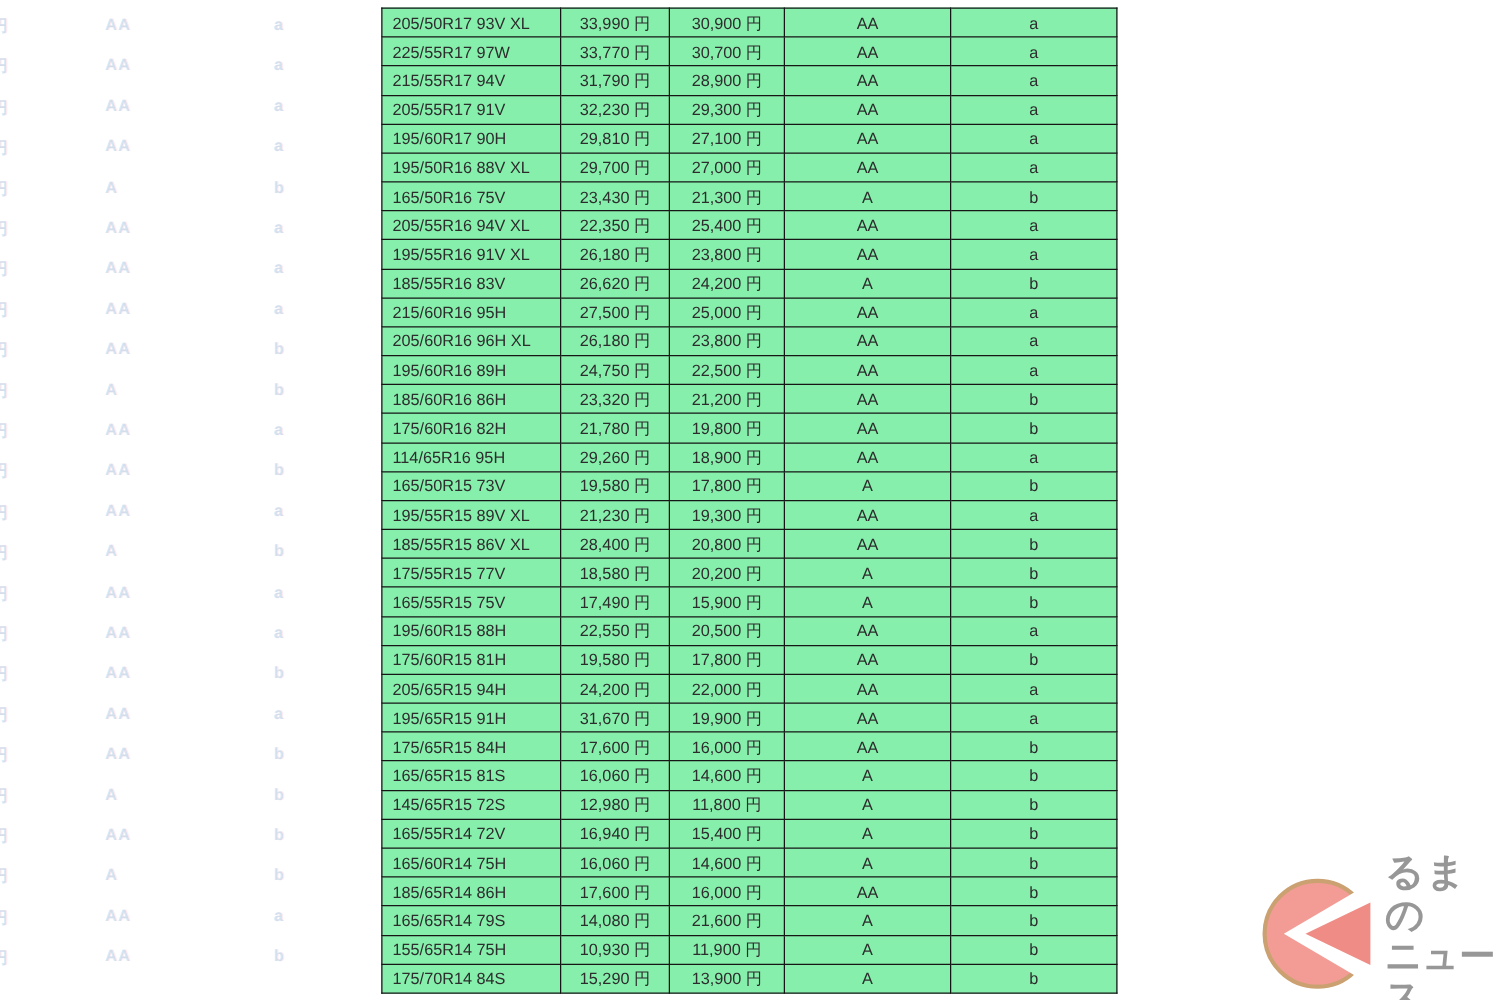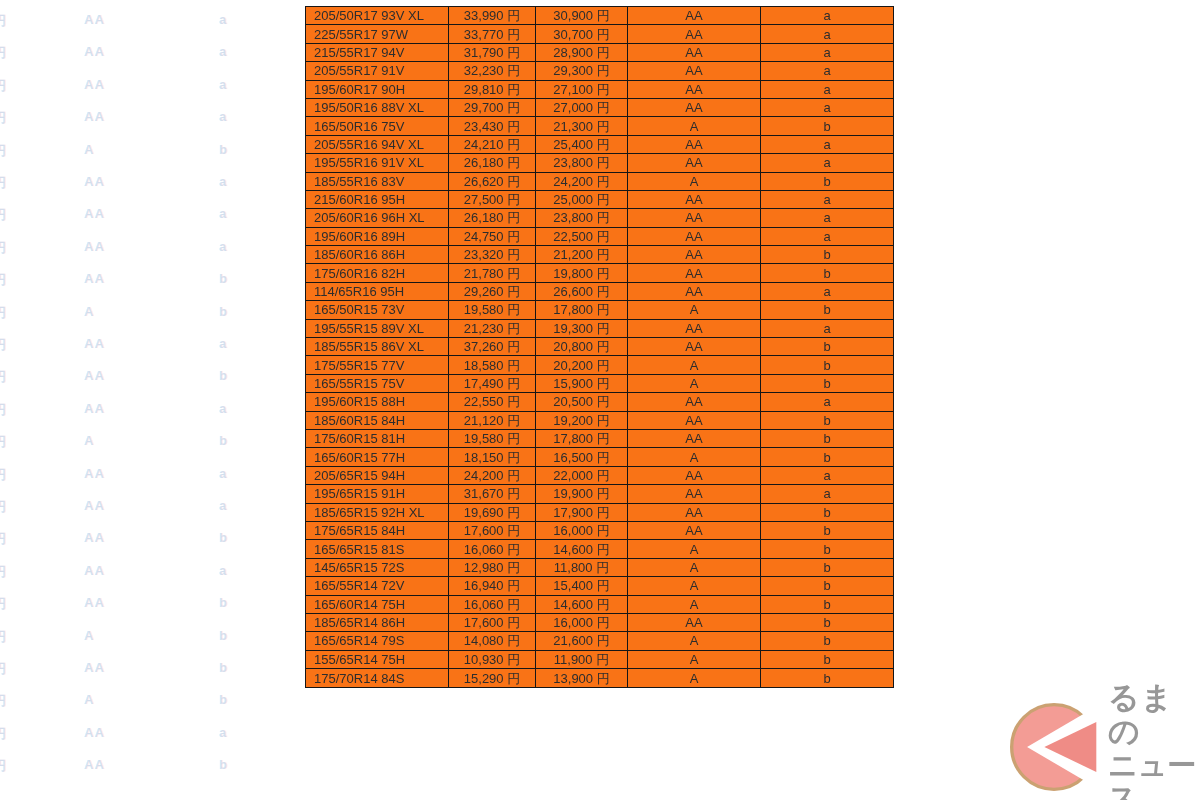--- a/index.html
+++ b/index.html
@@ -4,22 +4,22 @@
 <style>
   html,body{margin:0;padding:0;}
   body{
     width:1200px;height:800px;background:#ffffff;overflow:hidden;position:relative;
     font-family:"Liberation Sans","DejaVu Sans",sans-serif;
   }
   .page{position:absolute;inset:0;background:#ffffff;}
 
   
   table.tire-table{
-    position:absolute;left:305px;top:6px;width:588px;height:682px;
-    border-collapse:collapse;table-layout:fixed;background:#f97316;
+    position:absolute;left:305px;top:6px;width:588px;height:789px;
+    border-collapse:collapse;table-layout:fixed;background:#86efac;
   }
   table.tire-table td{
     border:1px solid #161616;
     font-size:13px;color:#2d2d2d;line-height:1;
     padding:0;text-align:center;white-space:nowrap;overflow:hidden;
     font-family:"Liberation Sans","DejaVu Sans",sans-serif;
   }
   table.tire-table td.size{text-align:left;padding-left:8px;}
 
   
@@ -228,21 +228,21 @@
         </tr>
         <tr>
           <td class="size">165/50R16 75V</td>
           <td>23,430 円</td>
           <td>21,300 円</td>
           <td>A</td>
           <td>b</td>
         </tr>
         <tr>
           <td class="size">205/55R16 94V XL</td>
-          <td>24,210 円</td>
+          <td>22,350 円</td>
           <td>25,400 円</td>
           <td>AA</td>
           <td>a</td>
         </tr>
         <tr>
           <td class="size">195/55R16 91V XL</td>
           <td>26,180 円</td>
           <td>23,800 円</td>
           <td>AA</td>
           <td>a</td>
@@ -285,41 +285,41 @@
         <tr>
           <td class="size">175/60R16 82H</td>
           <td>21,780 円</td>
           <td>19,800 円</td>
           <td>AA</td>
           <td>b</td>
         </tr>
         <tr>
           <td class="size">114/65R16 95H</td>
           <td>29,260 円</td>
-          <td>26,600 円</td>
+          <td>18,900 円</td>
           <td>AA</td>
           <td>a</td>
         </tr>
         <tr>
           <td class="size">165/50R15 73V</td>
           <td>19,580 円</td>
           <td>17,800 円</td>
           <td>A</td>
           <td>b</td>
         </tr>
         <tr>
           <td class="size">195/55R15 89V XL</td>
           <td>21,230 円</td>
           <td>19,300 円</td>
           <td>AA</td>
           <td>a</td>
         </tr>
         <tr>
           <td class="size">185/55R15 86V XL</td>
-          <td>37,260 円</td>
+          <td>28,400 円</td>
           <td>20,800 円</td>
           <td>AA</td>
           <td>b</td>
         </tr>
         <tr>
           <td class="size">175/55R15 77V</td>
           <td>18,580 円</td>
           <td>20,200 円</td>
           <td>A</td>
           <td>b</td>
@@ -332,60 +332,39 @@
           <td>b</td>
         </tr>
         <tr>
           <td class="size">195/60R15 88H</td>
           <td>22,550 円</td>
           <td>20,500 円</td>
           <td>AA</td>
           <td>a</td>
         </tr>
         <tr>
-          <td class="size">185/60R15 84H</td>
-          <td>21,120 円</td>
-          <td>19,200 円</td>
-          <td>AA</td>
-          <td>b</td>
-        </tr>
-        <tr>
           <td class="size">175/60R15 81H</td>
           <td>19,580 円</td>
           <td>17,800 円</td>
           <td>AA</td>
           <td>b</td>
         </tr>
         <tr>
-          <td class="size">165/60R15 77H</td>
-          <td>18,150 円</td>
-          <td>16,500 円</td>
-          <td>A</td>
-          <td>b</td>
-        </tr>
-        <tr>
           <td class="size">205/65R15 94H</td>
           <td>24,200 円</td>
           <td>22,000 円</td>
           <td>AA</td>
           <td>a</td>
         </tr>
         <tr>
           <td class="size">195/65R15 91H</td>
           <td>31,670 円</td>
           <td>19,900 円</td>
           <td>AA</td>
           <td>a</td>
-        </tr>
-        <tr>
-          <td class="size">185/65R15 92H XL</td>
-          <td>19,690 円</td>
-          <td>17,900 円</td>
-          <td>AA</td>
-          <td>b</td>
         </tr>
         <tr>
           <td class="size">175/65R15 84H</td>
           <td>17,600 円</td>
           <td>16,000 円</td>
           <td>AA</td>
           <td>b</td>
         </tr>
         <tr>
           <td class="size">165/65R15 81S</td>

